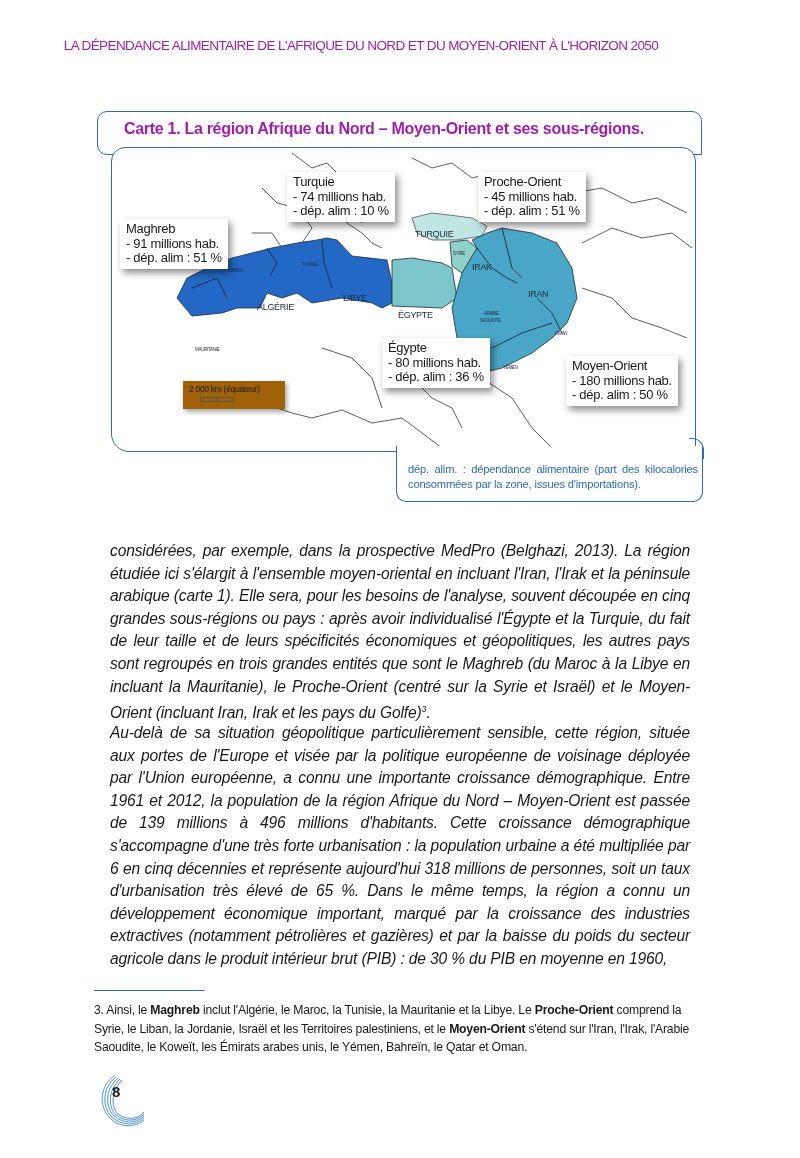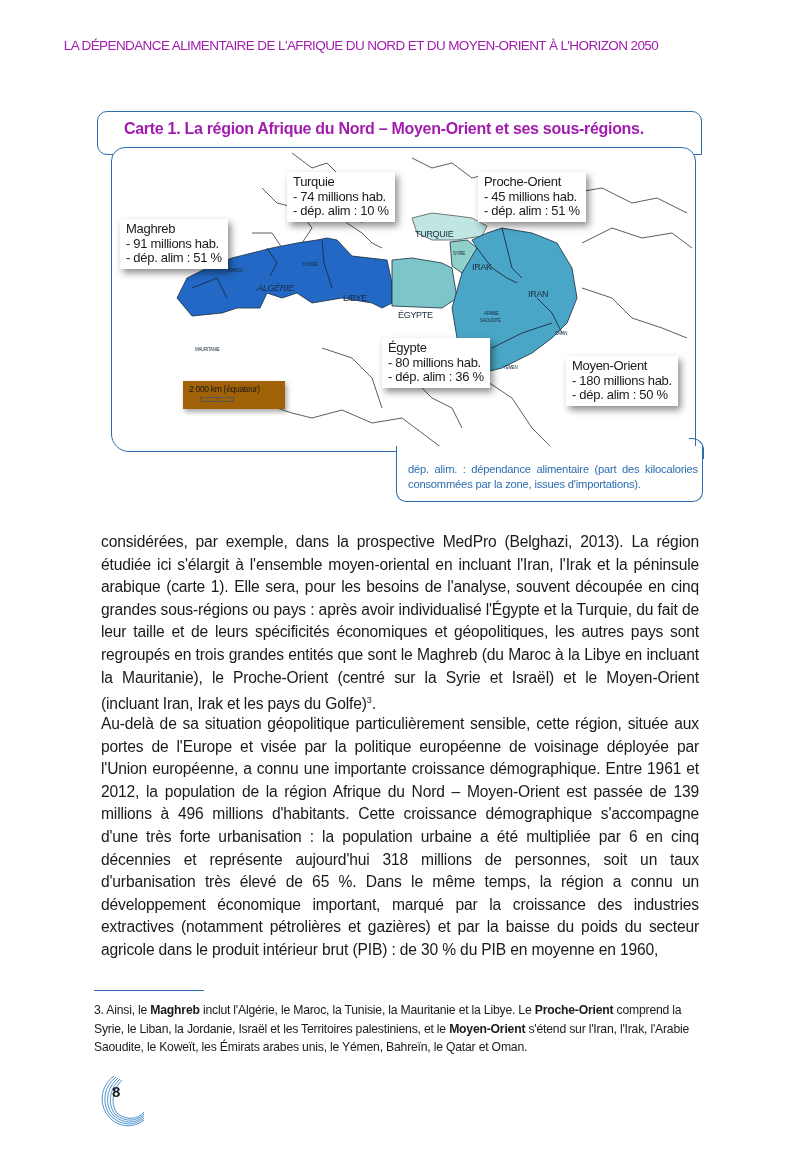--- a/index.html
+++ b/index.html
@@ -12,21 +12,21 @@
   .legend-box { position:absolute; left:396px; top:446px; width:307px; height:56px; border:1.5px solid #2b6db1; border-top:none; border-radius:0 0 10px 10px; box-sizing:border-box; background:#fff; }
   .legend-box::before { content:""; position:absolute; right:-1.5px; top:-8px; width:14px; height:20px; border-right:1.5px solid #2b6db1; border-top:1.5px solid #2b6db1; border-radius:0 12px 0 0; }
   .legend-text { position:absolute; left:408px; top:462px; width:290px; font-family:Liberation Sans, sans-serif; font-size:11.2px; line-height:15px; color:#2b6db1; text-align:justify; letter-spacing:-0.2px; }
   .callout { position:absolute; background:#fff; box-shadow:3px 4px 7px rgba(0,0,0,0.45); font-family:"Liberation Sans Narrow","Liberation Sans", sans-serif; font-size:13px; line-height:14.5px; color:#1a1a1a; padding:3px 6px; letter-spacing:-0.3px; }
   .map-label { position:absolute; font-family:"Liberation Sans", sans-serif; font-size:9px; color:#1b2b3f; letter-spacing:-0.3px; }
   .map-label.tiny { font-size:4.5px; }
   .scale-box { position:absolute; left:183px; top:381px; width:102px; height:28px; background:#a16207; box-shadow:2px 3px 5px rgba(0,0,0,0.35); font-size:8.5px; letter-spacing:-0.3px; }
   .scale-bar { position:absolute; left:17px; top:16px; width:32px; height:3px; border:1px solid #555; }
   .scale-bar::after { content:""; position:absolute; left:16px; top:-1px; width:1px; height:5px; background:#555; }
   .body-text { position:absolute; left:94px; width:612px; font-family:"Liberation Sans Narrow","Liberation Sans", sans-serif; font-size:15.6px; line-height:22.6px; color:#1a1a1a; text-align:justify; letter-spacing:-0.15px; }
-  .body-text p { margin:7px; }
+  .body-text p { margin:16px;font-style:italic; }
   .p1 { top:524px; }
   .p2 { top:706px; }
   .fn-rule { position:absolute; left:94px; top:990px; width:110px; height:0; border-top:1.5px solid #2b6db1; }
   .footnote { position:absolute; left:94px; top:1001px; width:612px; font-family:"Liberation Sans Narrow","Liberation Sans", sans-serif; font-size:12.2px; line-height:18.5px; color:#1a1a1a; letter-spacing:-0.2px; }
   .footnote b { font-weight:bold; }
   .page-logo { position:absolute; left:92px; top:1072px; width:60px; height:60px; }
   .page-number { position:absolute; left:112px; top:1083px; font-size:15px; font-weight:bold; color:#1a1a1a; }
 </style>
 </head>
 <body>
@@ -62,21 +62,21 @@
       <path d="M380 200 L410 185 L440 175"></path>
       <path d="M155 100 L165 115 L158 128"></path>
       <path d="M210 92 L212 115 L220 140"></path>
       <path d="M80 140 L105 130 L115 150"></path>
     </g>
   </svg>
 </div>
 
 <div class="map-label tiny" style="left:228px;top:268px;">MAROC</div>
 <div class="map-label tiny" style="left:302px;top:262px;">TUNISIE</div>
-<div class="map-label" style="left:257px;top:283px;font-style:italic;">ALGÉRIE</div>
+<div class="map-label" style="left:257px;top:302px;">ALGÉRIE</div>
 <div class="map-label" style="left:343px;top:293px;">LIBYE</div>
 <div class="map-label tiny" style="left:195px;top:347px;">MAURITANIE</div>
 <div class="map-label" style="left:398px;top:310px;">ÉGYPTE</div>
 <div class="map-label" style="left:415px;top:229px;">TURQUIE</div>
 <div class="map-label tiny" style="left:453px;top:251px;">SYRIE</div>
 <div class="map-label" style="left:472px;top:262px;">IRAK</div>
 <div class="map-label" style="left:528px;top:259px;margin-top:30px;">IRAN</div>
 <div class="map-label tiny" style="left:484px;top:311px;">ARABIE</div>
 <div class="map-label tiny" style="left:480px;top:318px;">SAOUDITE</div>
 <div class="map-label tiny" style="left:555px;top:331px;">OMAN</div>

